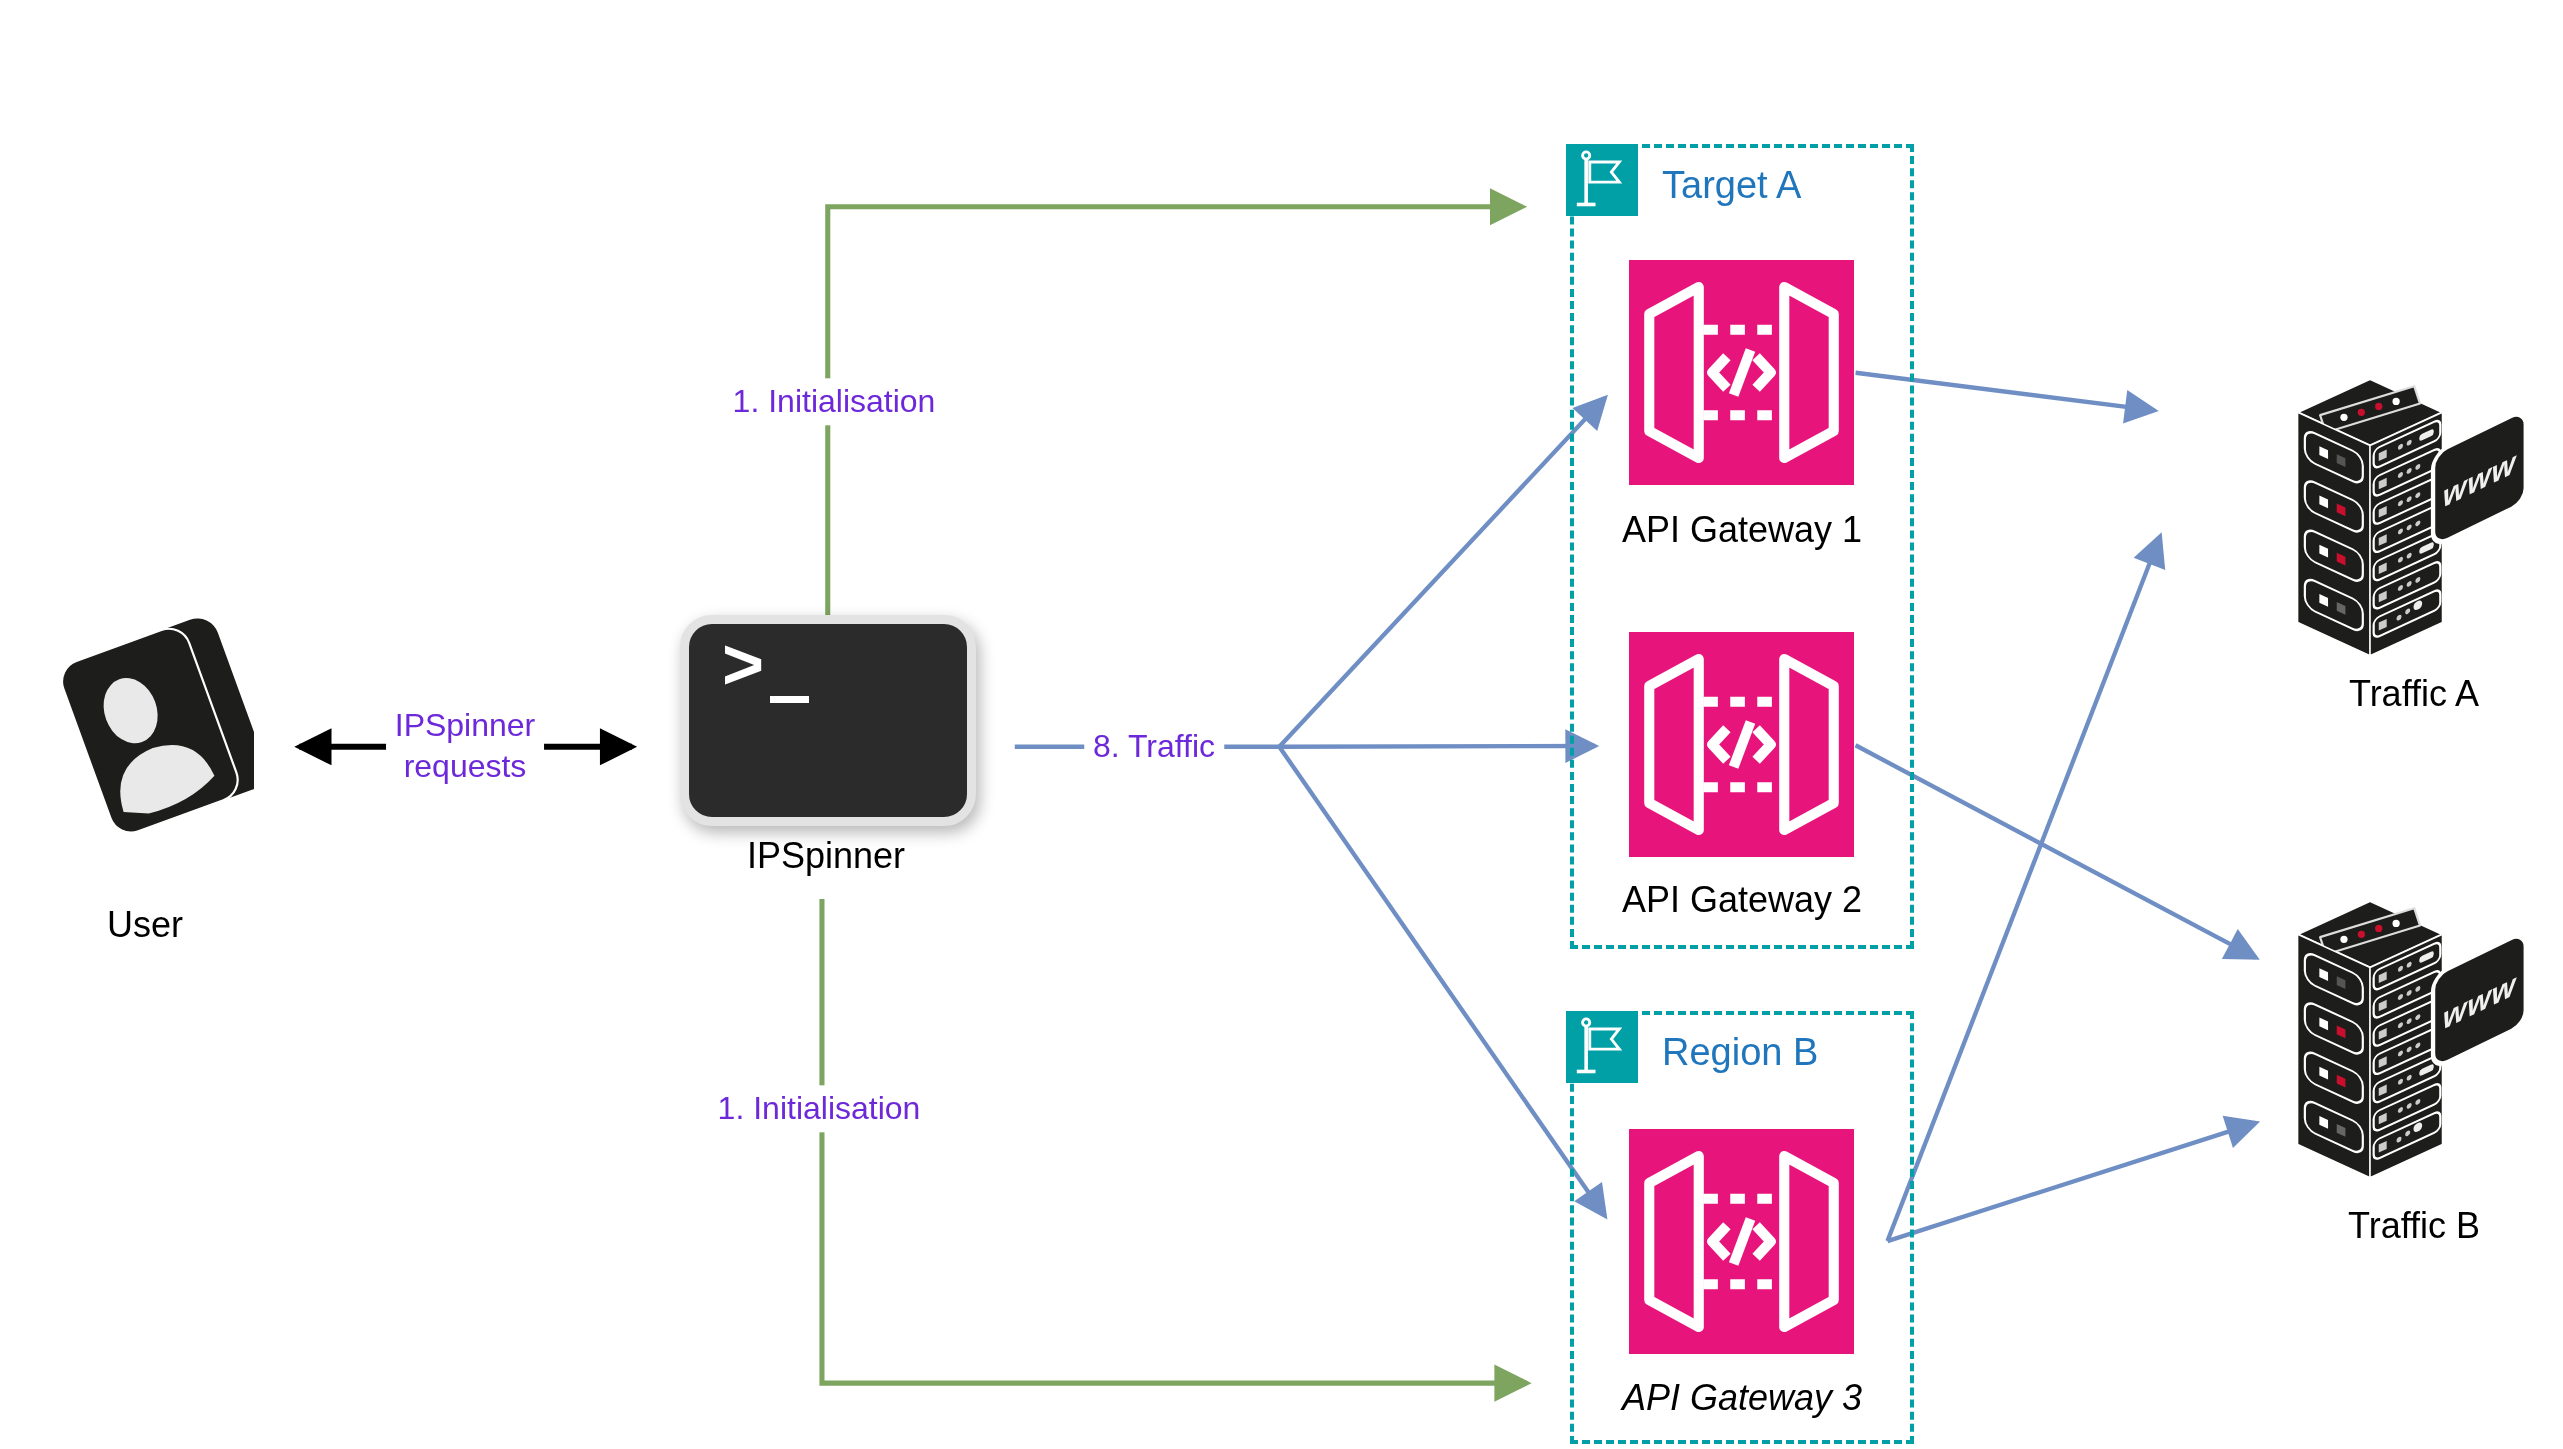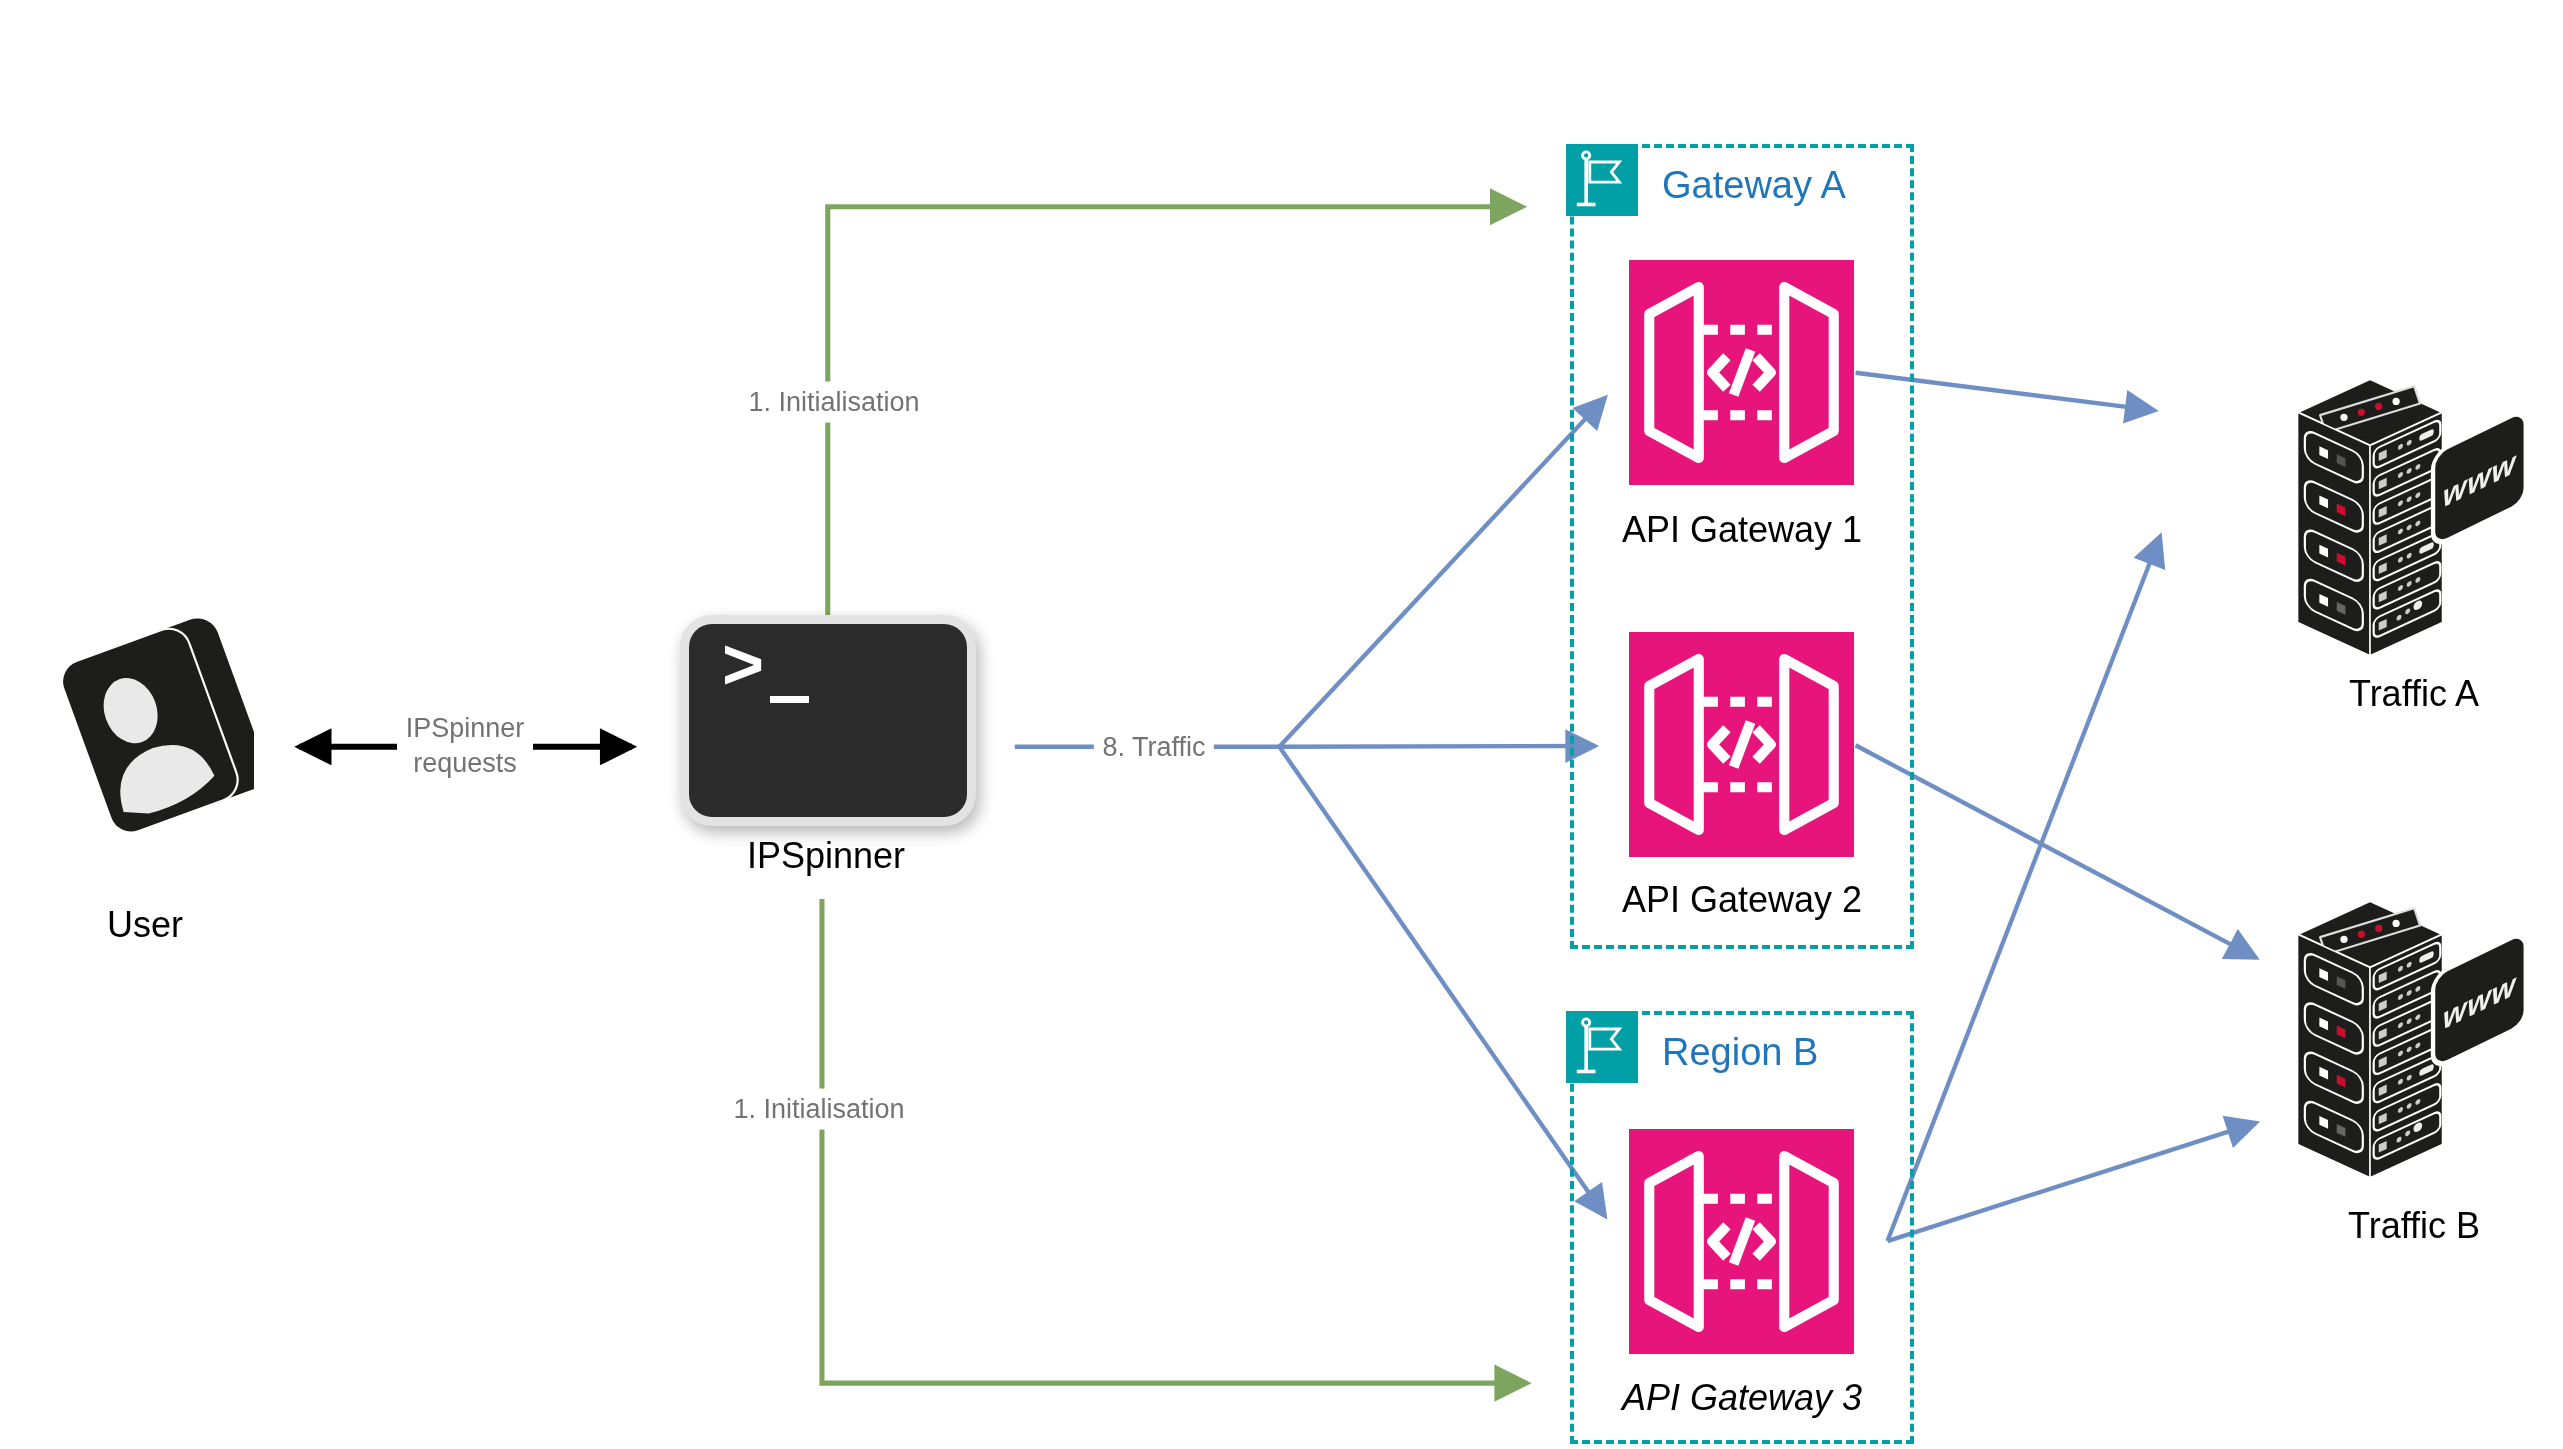--- a/index.html
+++ b/index.html
@@ -56,22 +56,22 @@
     font-size: 36px;
     color: #000000;
     white-space: nowrap;
     text-align: center;
   }
 
   
   .edge-label {
     position: absolute;
     transform: translate(-50%, -50%);
-    font-size: 27px;
-    color: #737373;
+    font-size: 32px;
+    color: #6d28d9;
     background: #ffffff;
     padding: 2.9px 8.7px;
     white-space: nowrap;
     text-align: center;
     line-height: 1.3;
   }
 
   
   .terminal {
     position: absolute;
@@ -133,21 +133,21 @@
   <div class="region-box" style="left:1570px; top:144px; width:344px; height:805px;">
     <svg class="region-flag" viewBox="0 0 100 100">
       <rect x="0" y="0" width="100" height="100" fill="#00A0A6"></rect>
       <g stroke="#ffffff" fill="none">
         <circle cx="28" cy="16" r="5" stroke-width="4"></circle>
         <line x1="28" y1="22" x2="28" y2="82" stroke-width="5"></line>
         <line x1="15" y1="84" x2="41" y2="84" stroke-width="5"></line>
         <polygon points="33,25 74,25 63,39 74,53 33,53" stroke-width="4"></polygon>
       </g>
     </svg>
-    <div class="region-label">Gateway A</div>
+    <div class="region-label">Target A</div>
   </div>
 
   <div class="region-box" style="left:1570px; top:1011px; width:344px; height:433px;">
     <svg class="region-flag" viewBox="0 0 100 100">
       <rect x="0" y="0" width="100" height="100" fill="#00A0A6"></rect>
       <g stroke="#ffffff" fill="none">
         <circle cx="28" cy="16" r="5" stroke-width="4"></circle>
         <line x1="28" y1="22" x2="28" y2="82" stroke-width="5"></line>
         <line x1="15" y1="84" x2="41" y2="84" stroke-width="5"></line>
         <polygon points="33,25 74,25 63,39 74,53 33,53" stroke-width="4"></polygon>

